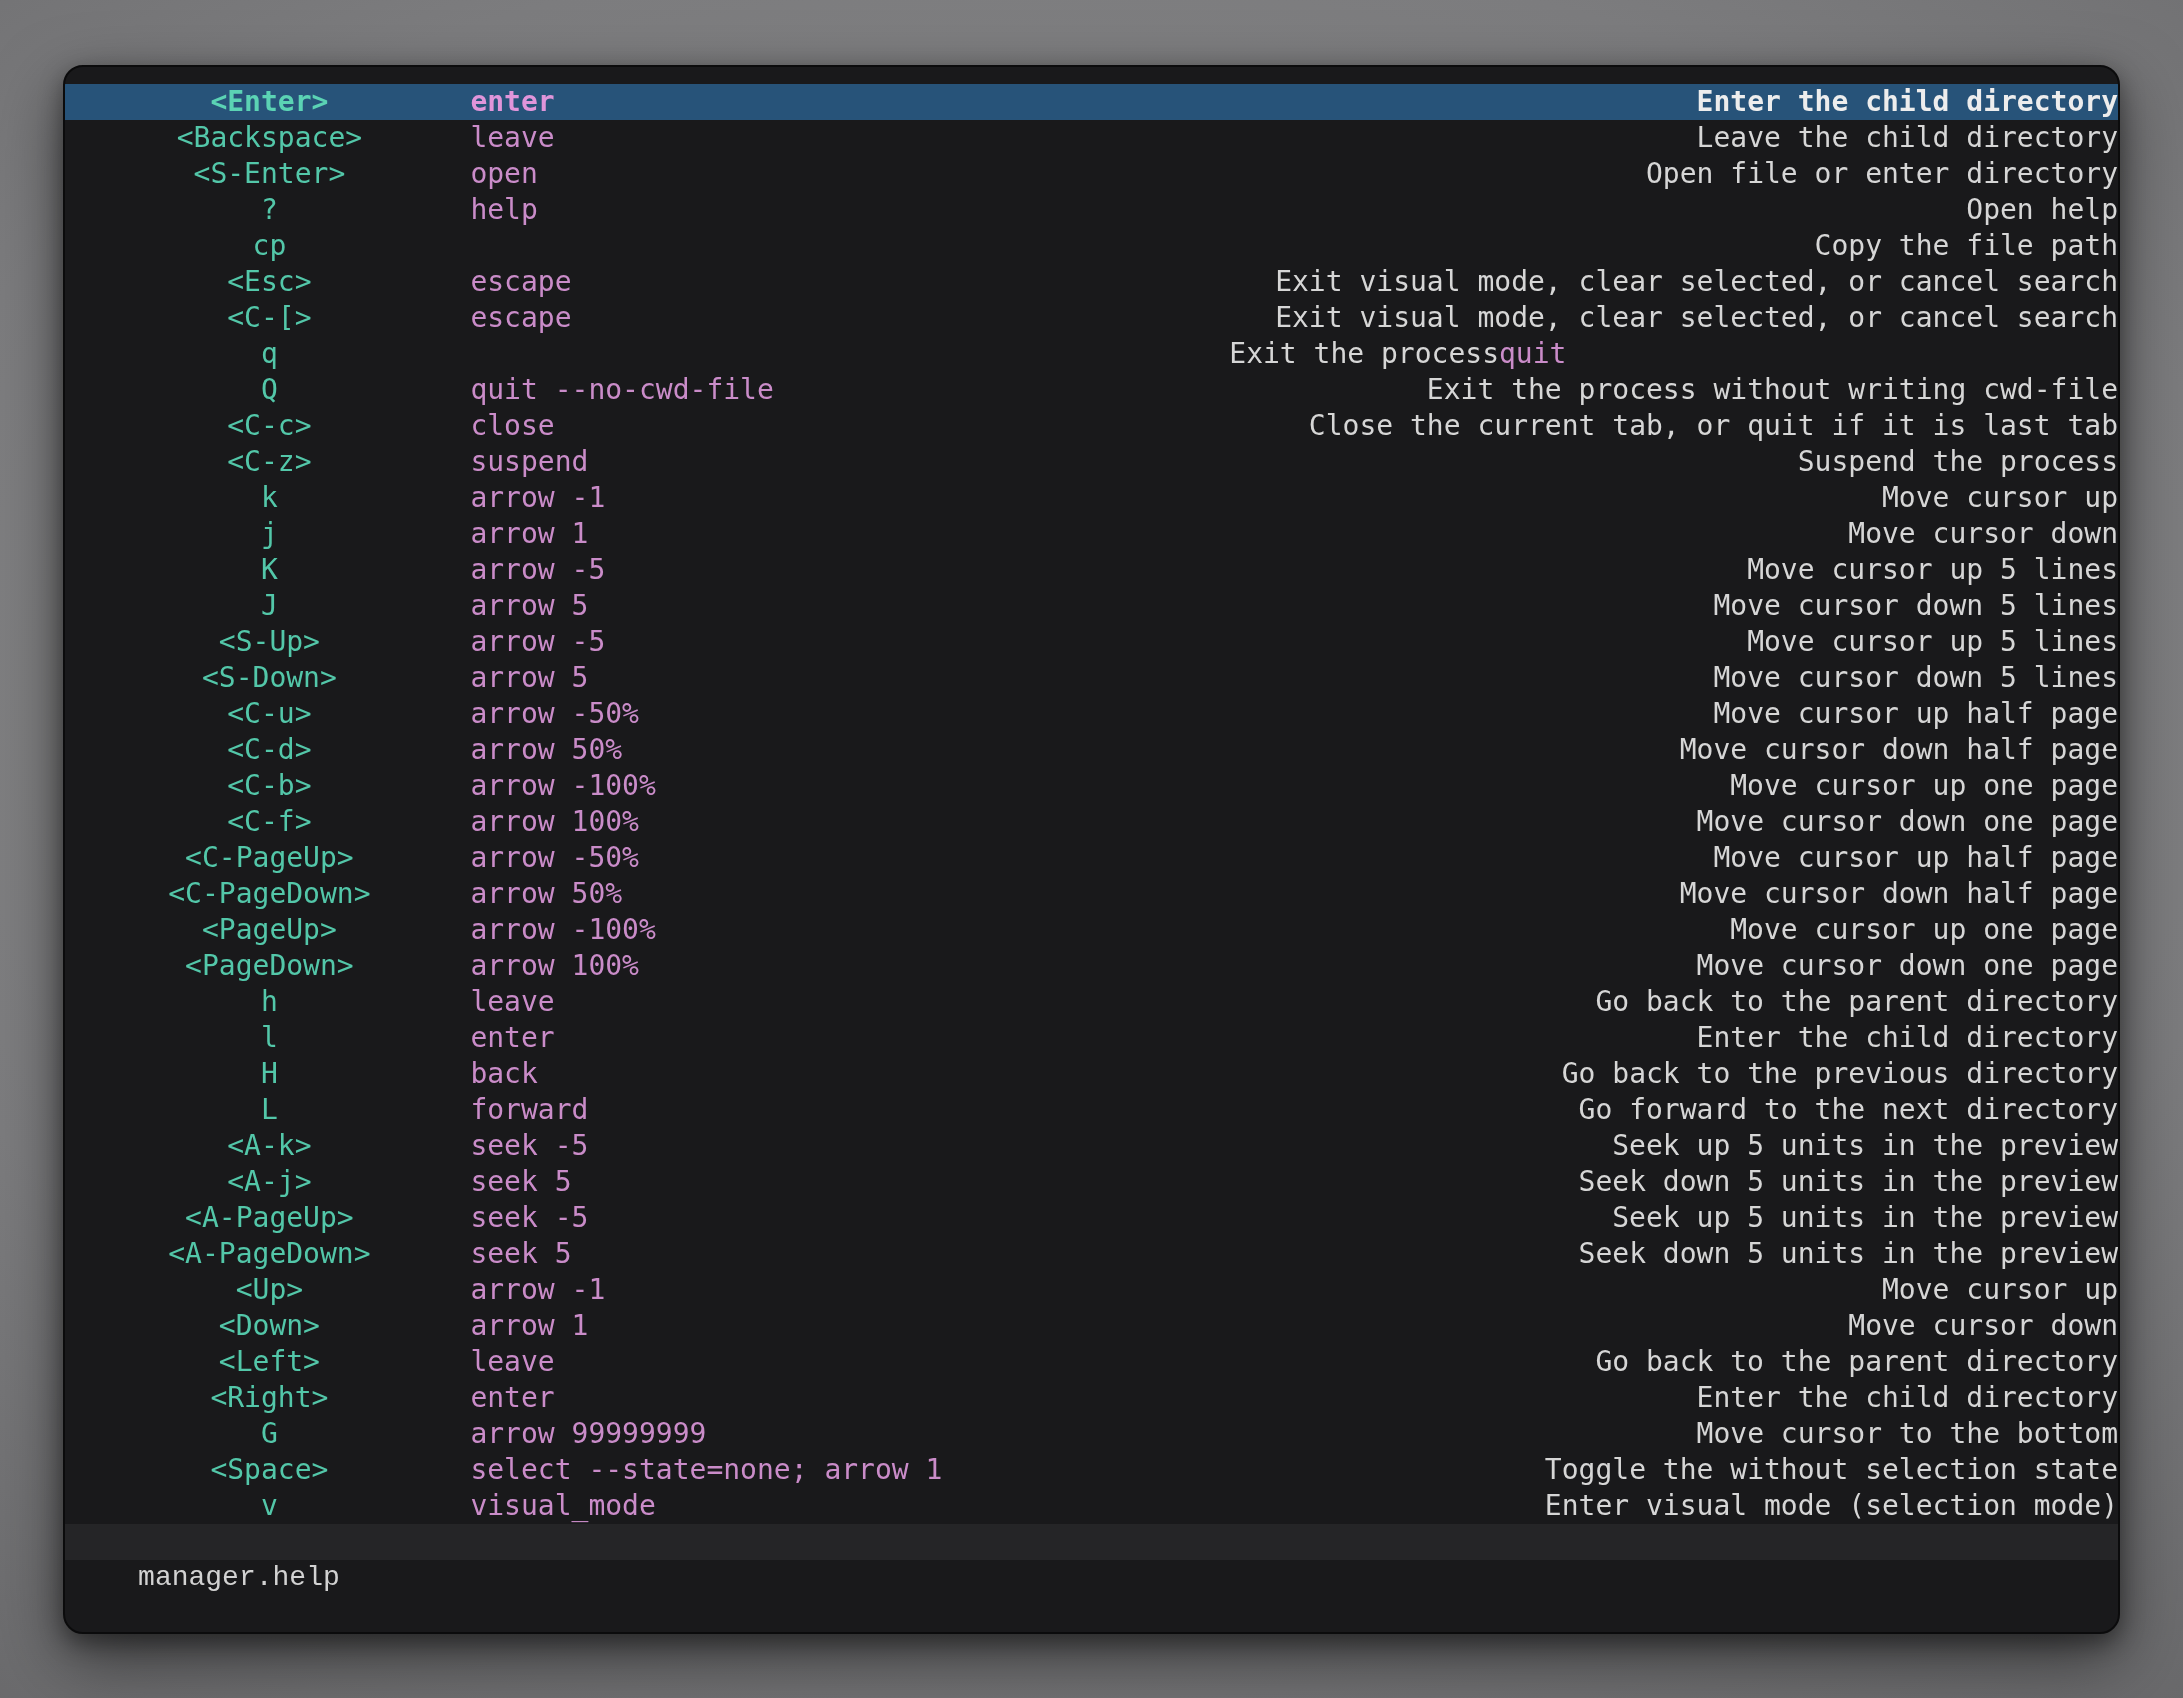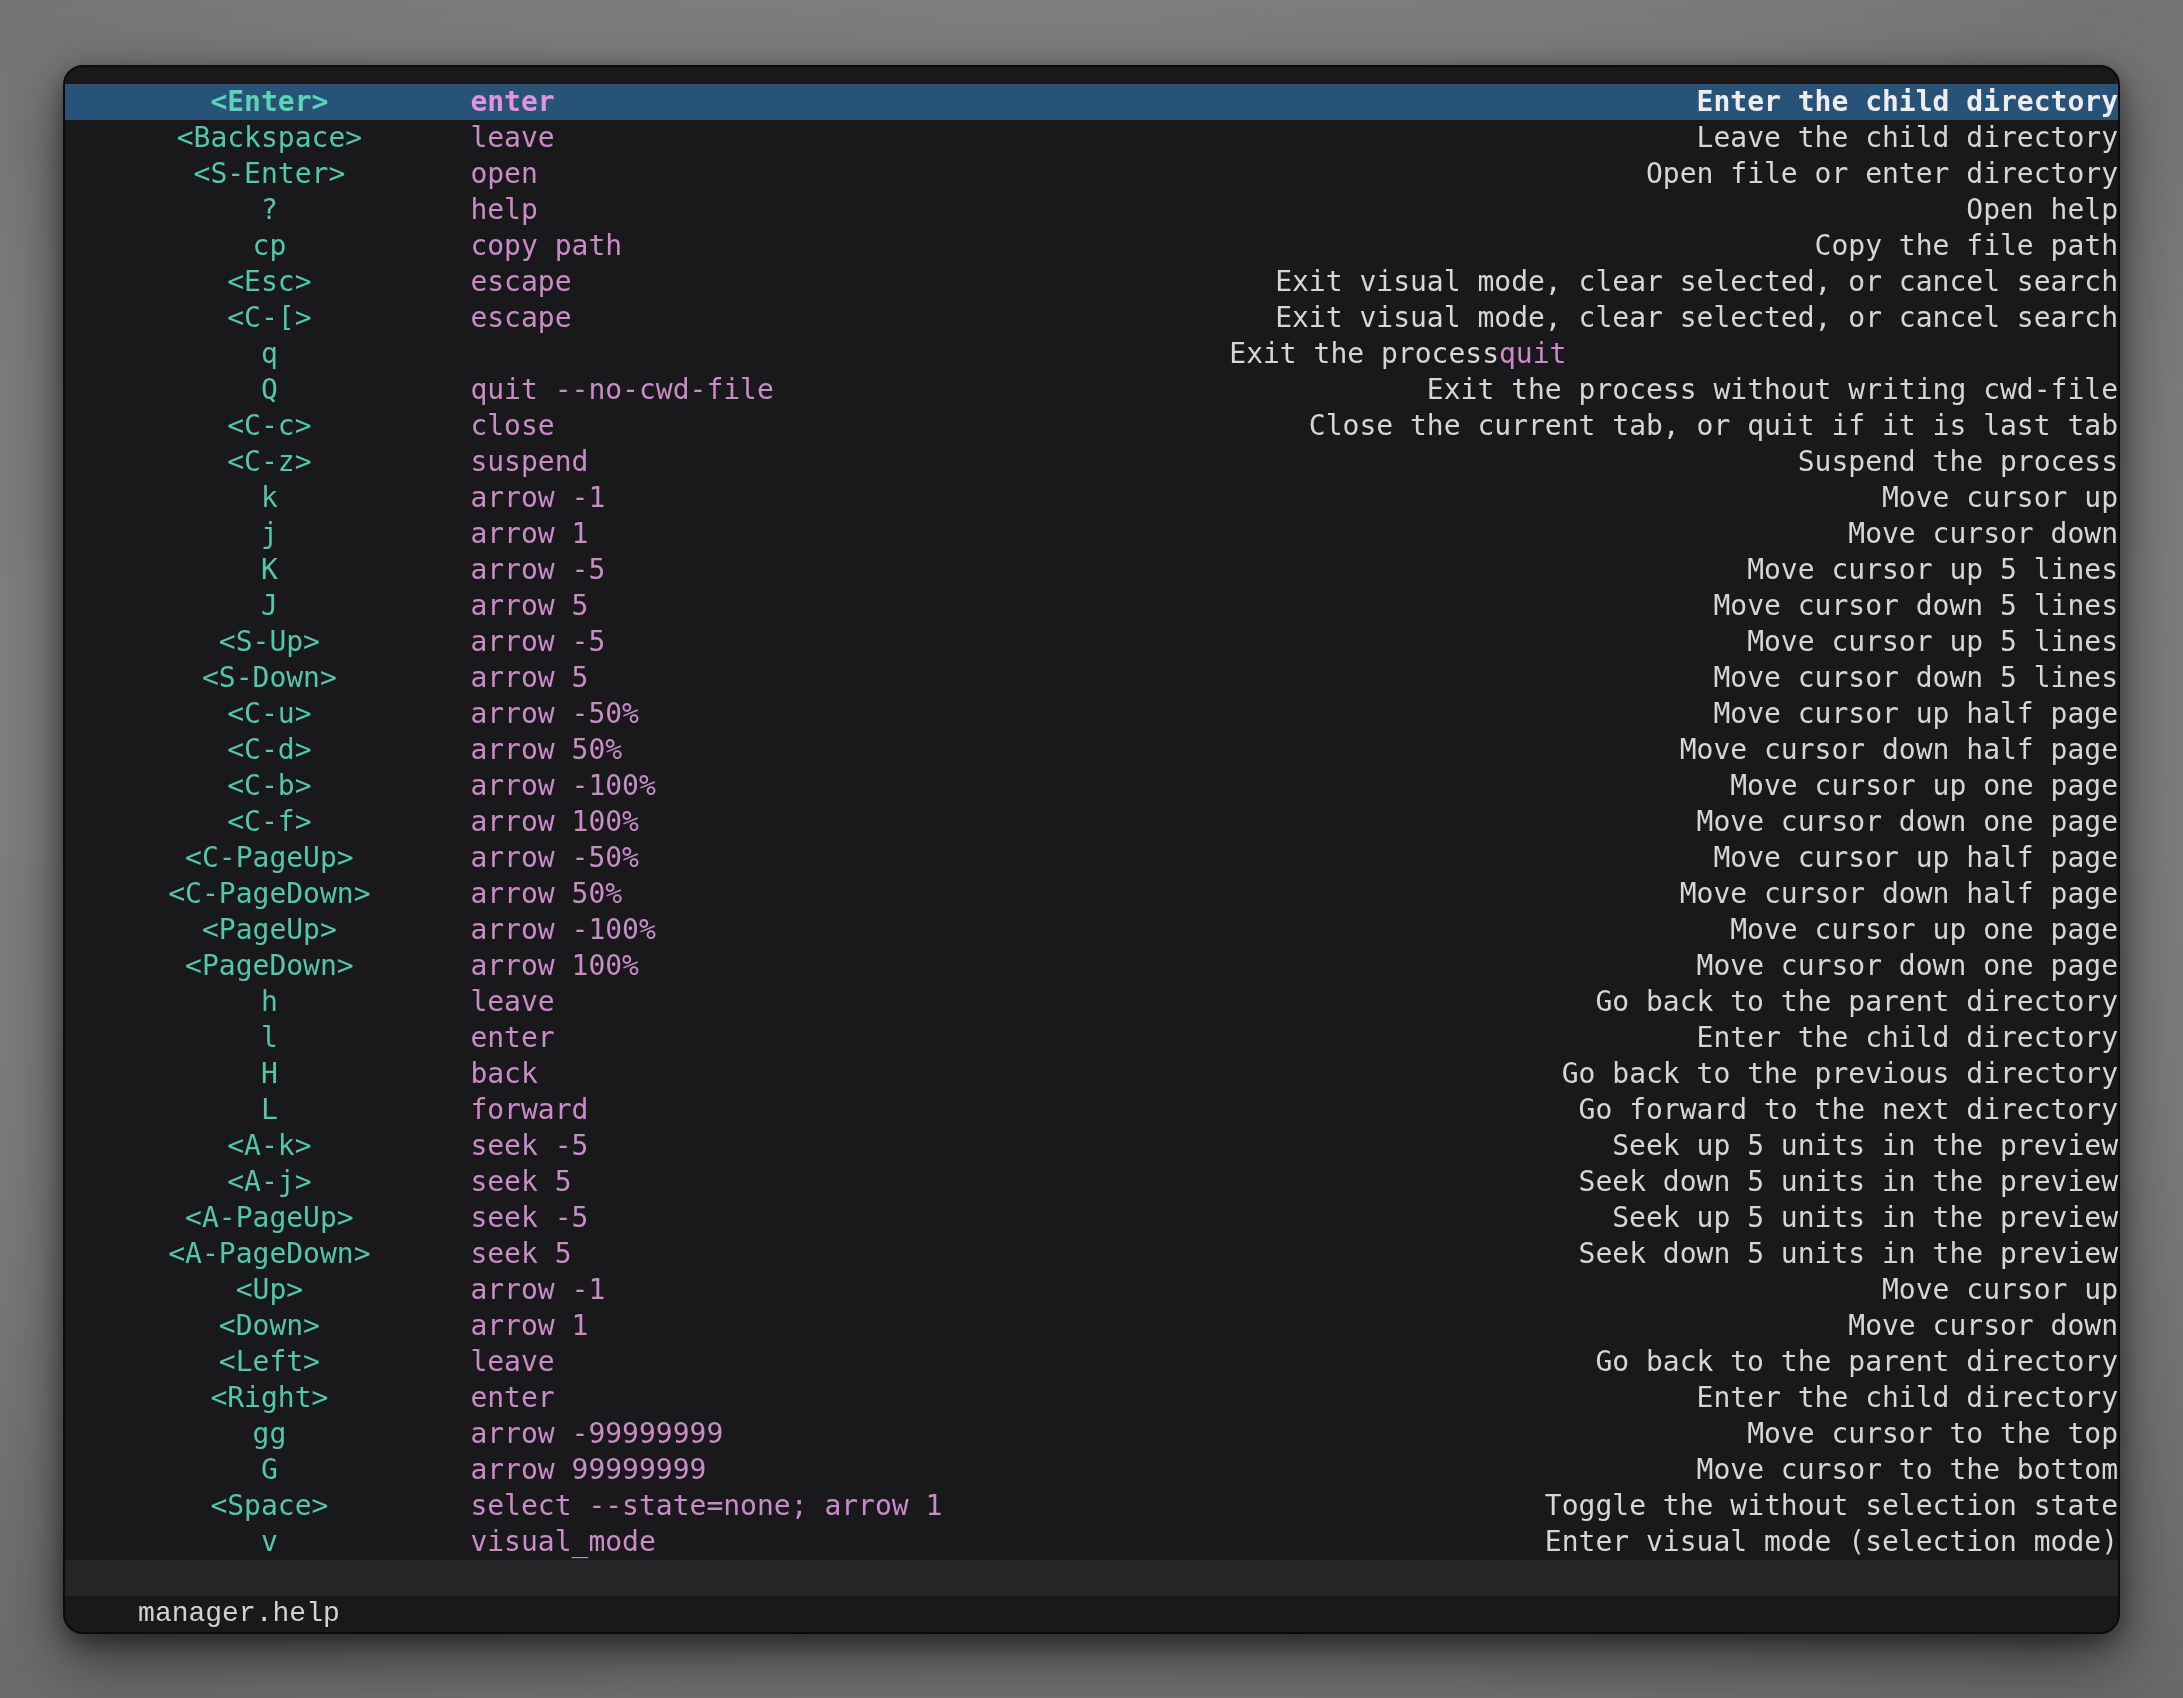--- a/index.html
+++ b/index.html
@@ -70,21 +70,20 @@
     <span class="cell cmd">open</span>
     <span class="cell desc">Open file or enter directory</span>
   </div>
       <div class="row">
     <span class="cell key">?</span>
     <span class="cell cmd">help</span>
     <span class="cell desc">Open help</span>
   </div>
       <div class="row">
     <span class="cell key">cp</span>
-    <span class="cell cmd">copy path</span>
     <span class="cell desc">Copy the file path</span>
   </div>
       <div class="row">
     <span class="cell key">&lt;Esc&gt;</span>
     <span class="cell cmd">escape</span>
     <span class="cell desc">Exit visual mode, clear selected, or cancel search</span>
   </div>
       <div class="row">
     <span class="cell key">&lt;C-[&gt;</span>
     <span class="cell cmd">escape</span>
@@ -232,25 +231,20 @@
   </div>
       <div class="row">
     <span class="cell key">&lt;Left&gt;</span>
     <span class="cell cmd">leave</span>
     <span class="cell desc">Go back to the parent directory</span>
   </div>
       <div class="row">
     <span class="cell key">&lt;Right&gt;</span>
     <span class="cell cmd">enter</span>
     <span class="cell desc">Enter the child directory</span>
-  </div>
-      <div class="row">
-    <span class="cell key">gg</span>
-    <span class="cell cmd">arrow -99999999</span>
-    <span class="cell desc">Move cursor to the top</span>
   </div>
       <div class="row">
     <span class="cell key">G</span>
     <span class="cell cmd">arrow 99999999</span>
     <span class="cell desc">Move cursor to the bottom</span>
   </div>
       <div class="row">
     <span class="cell key">&lt;Space&gt;</span>
     <span class="cell cmd">select --state=none; arrow 1</span>
     <span class="cell desc">Toggle the without selection state</span>

